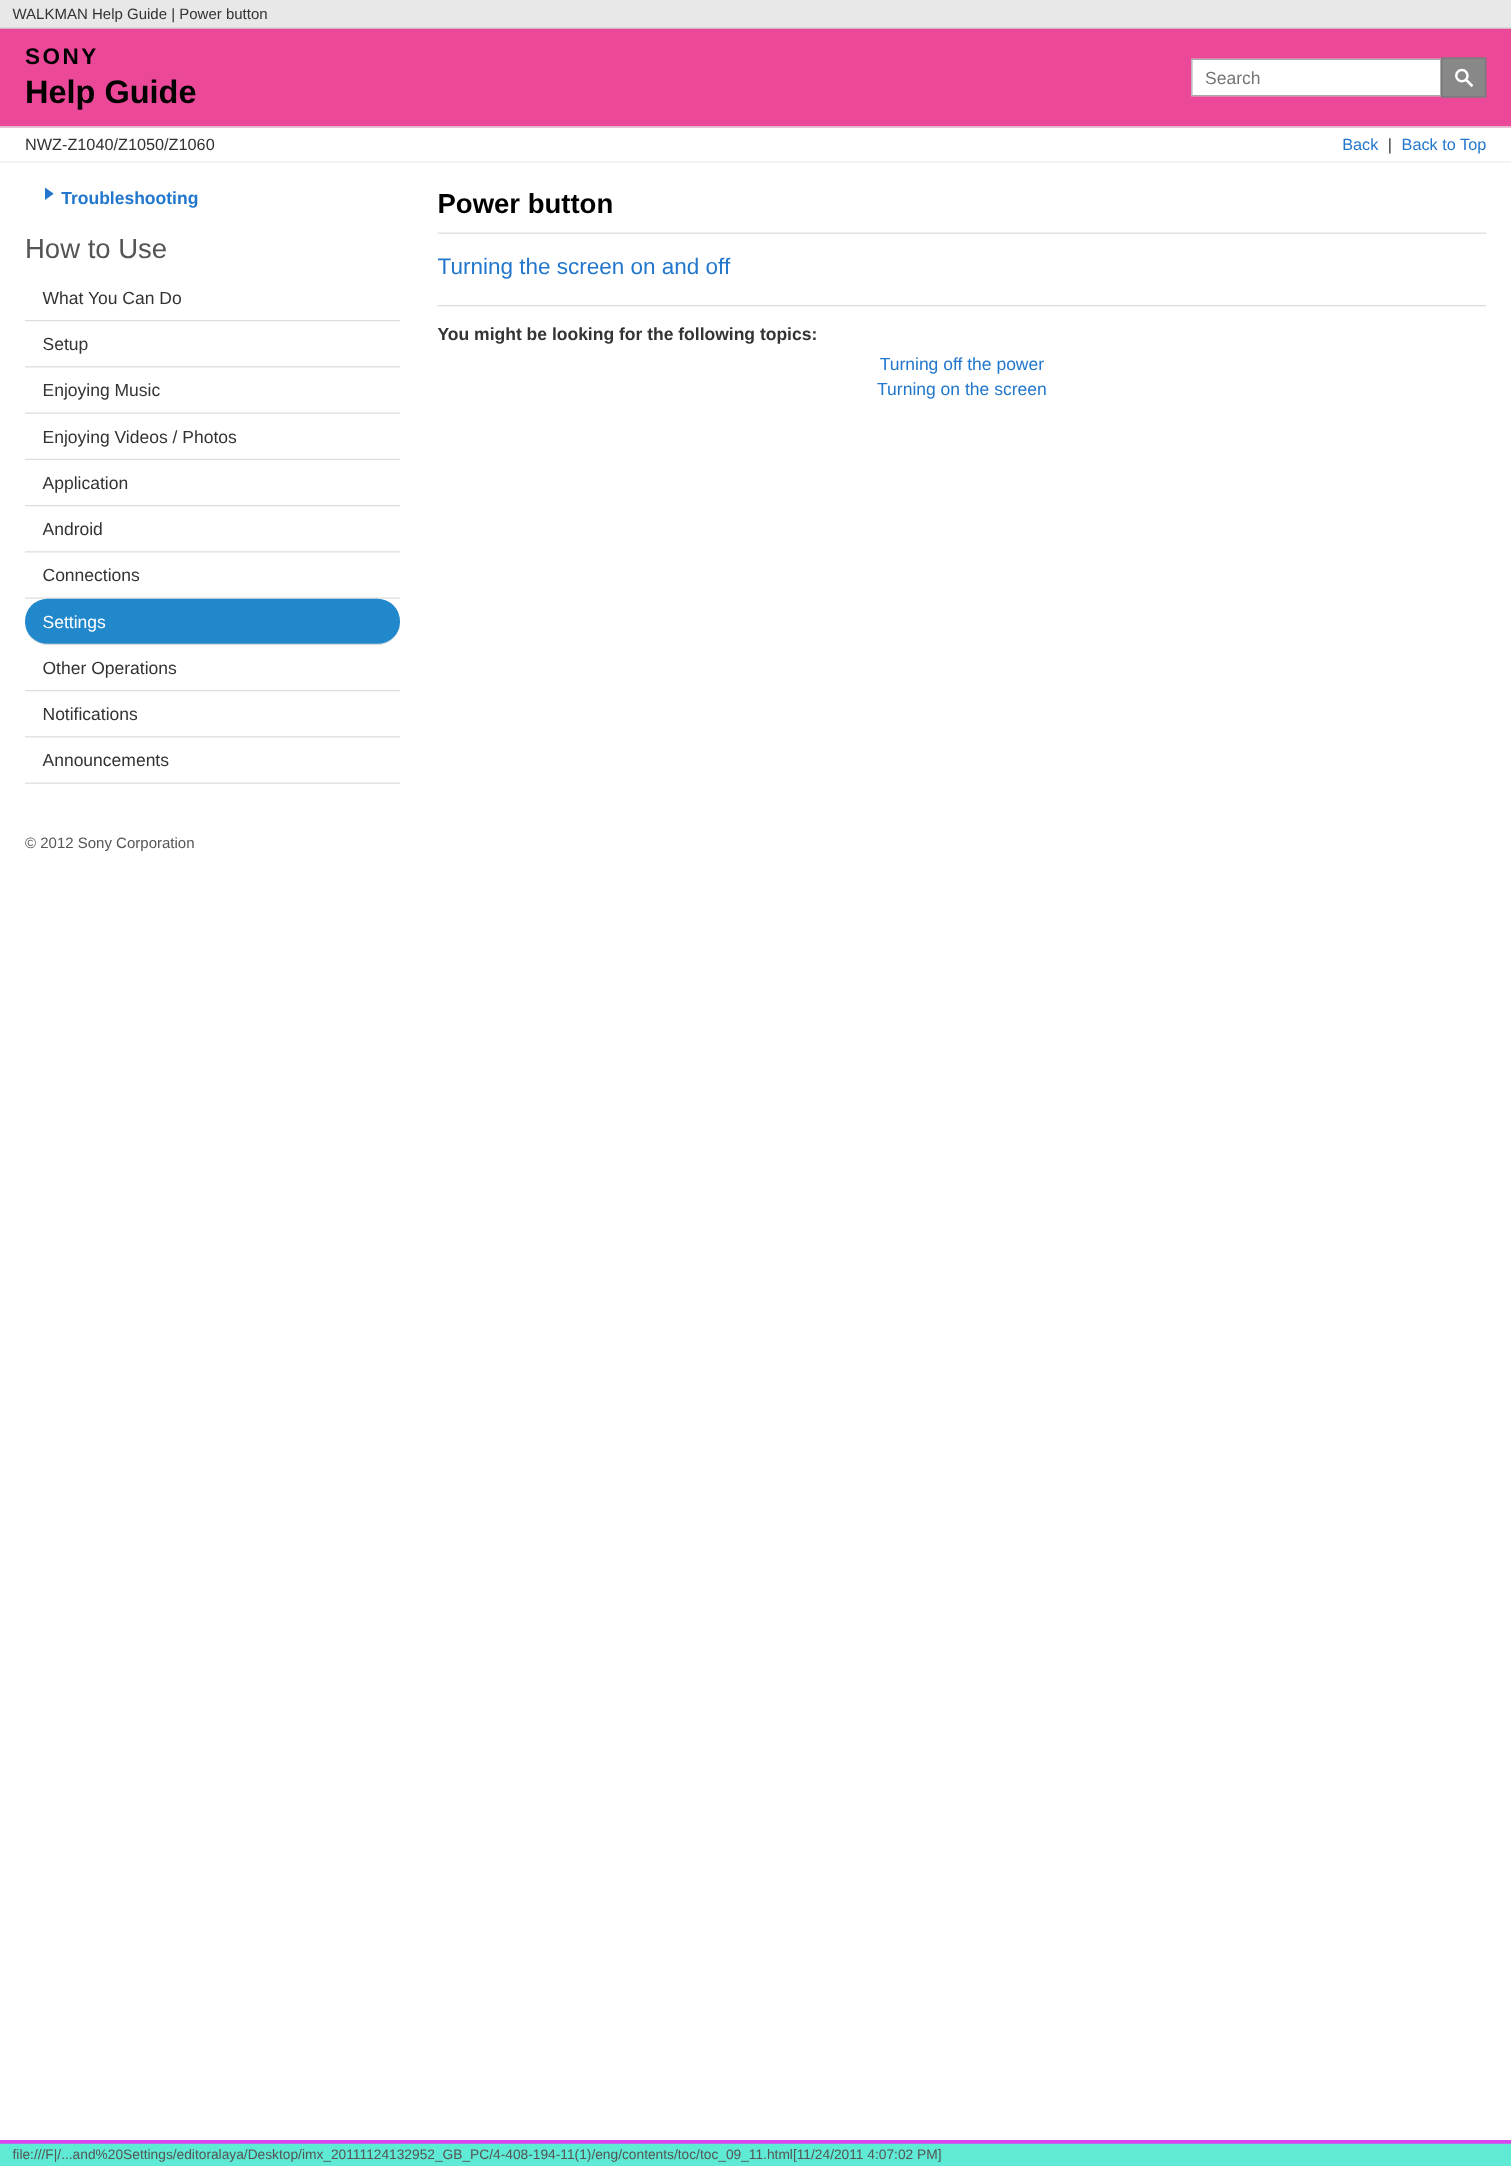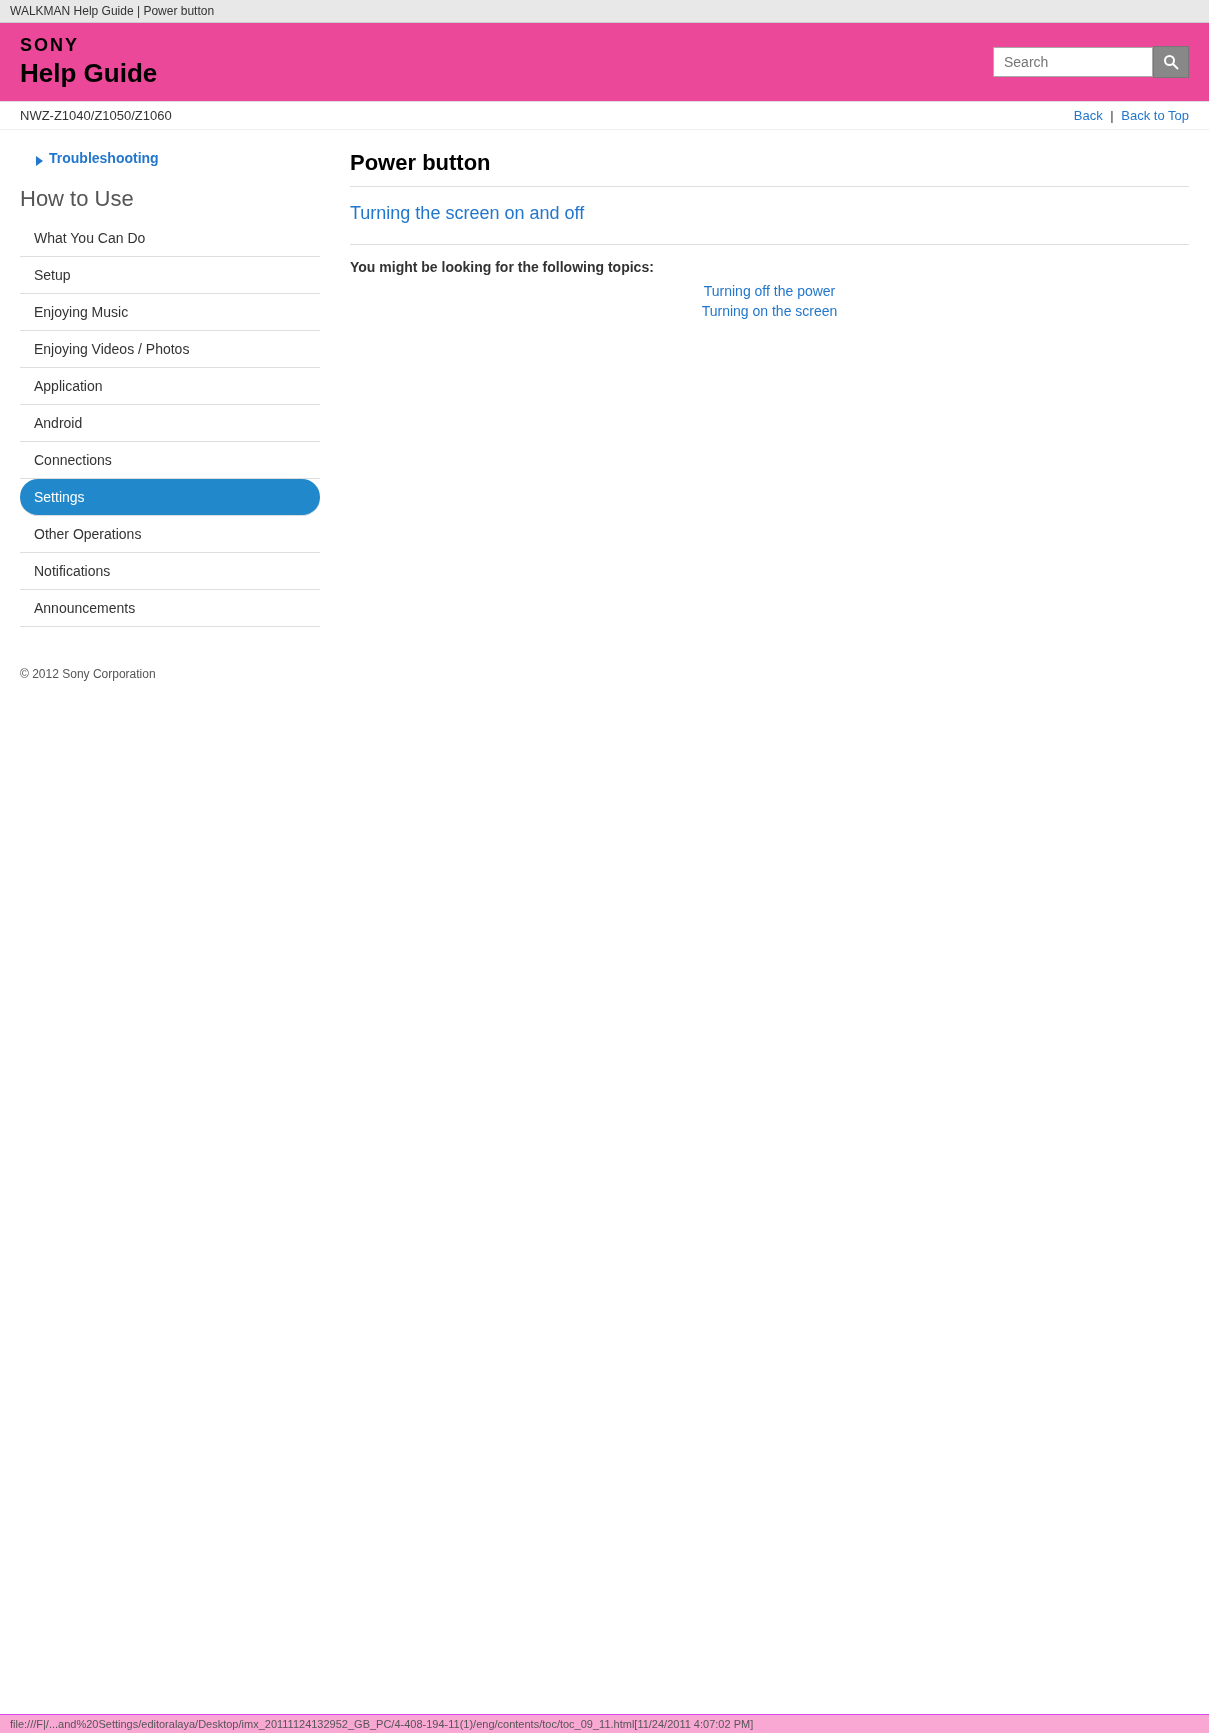--- a/index.html
+++ b/index.html
@@ -40,21 +40,21 @@
       margin-top: 2px;
     }
     #search-area {
       display: flex;
       align-items: center;
     }
     #search-input {
       border: 1px solid #aaa;
       padding: 6px 10px;
       font-size: 14px;
-      width: 160px;
+      width: 200px;
       color: #999;
       outline: none;
     }
     #search-button {
       background: #888;
       border: 1px solid #777;
       width: 36px;
       height: 32px;
       cursor: pointer;
       display: flex;
@@ -88,21 +88,21 @@
       width: 300px;
       min-width: 300px;
       margin-right: 30px;
     }
     #troubleshooting-link {
       color: #2277cc;
       font-size: 14px;
       font-weight: bold;
       text-decoration: none;
       display: flex;
-      align-items: flex-end;
+      align-items: flex-start;
       margin-bottom: 20px;
       padding-left: 16px;
     }
     .chevron-right {
       display: inline-block;
       width: 0;
       height: 0;
       border-top: 5px solid transparent;
       border-bottom: 5px solid transparent;
       border-left: 7px solid #2277cc;
@@ -165,22 +165,22 @@
     #footer {
       padding: 20px 36px 10px 20px;
       font-size: 12px;
       color: #555;
     }
     #bottom-bar {
       position: fixed;
       bottom: 0;
       left: 0;
       right: 0;
-      background: #f9a8d4;
-      border-top: 1px solid #d946ef;
+      background: #5eead4;
+      border-top: 3px solid #d946ef;
       padding: 3px 10px;
       font-size: 11px;
       color: #555;
     }
   </style>
 </head>
 <body>
 
 <div id="browser-tab">
   <span>WALKMAN Help Guide | Power button</span>

